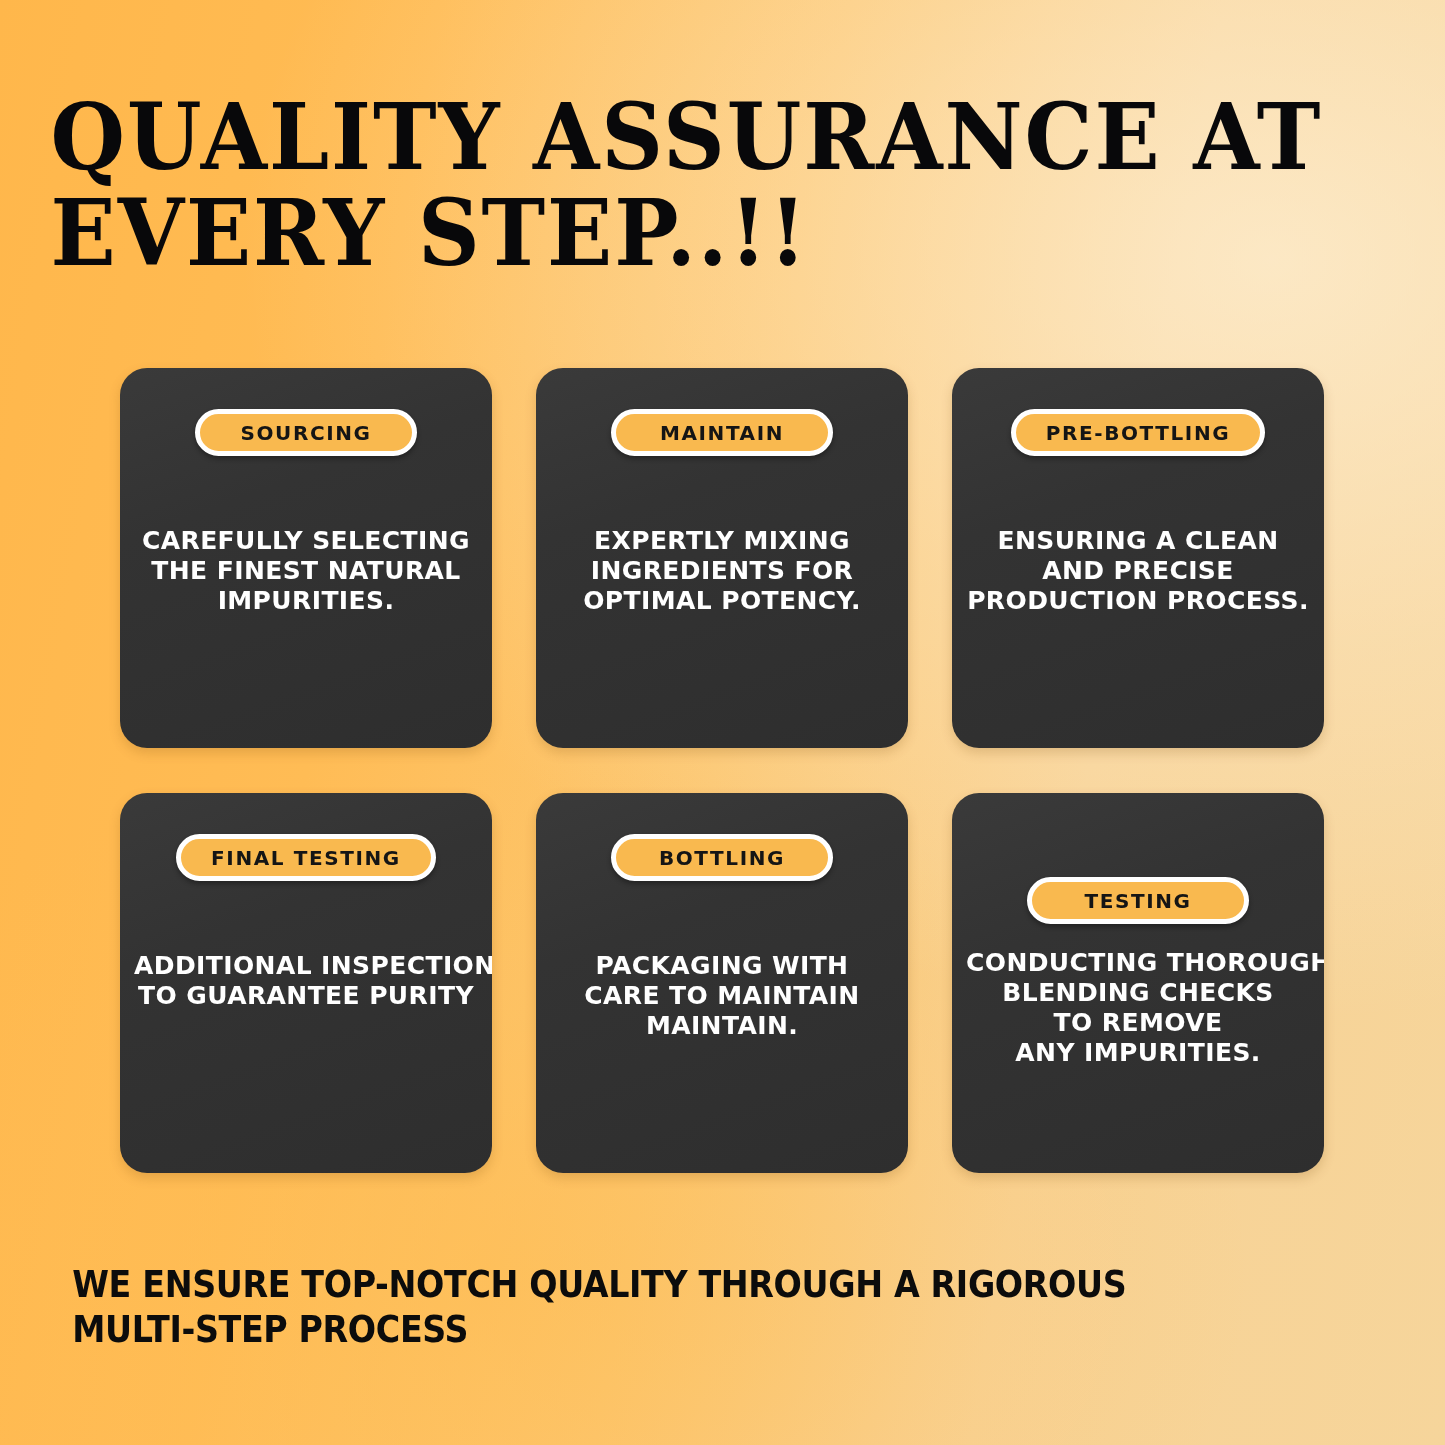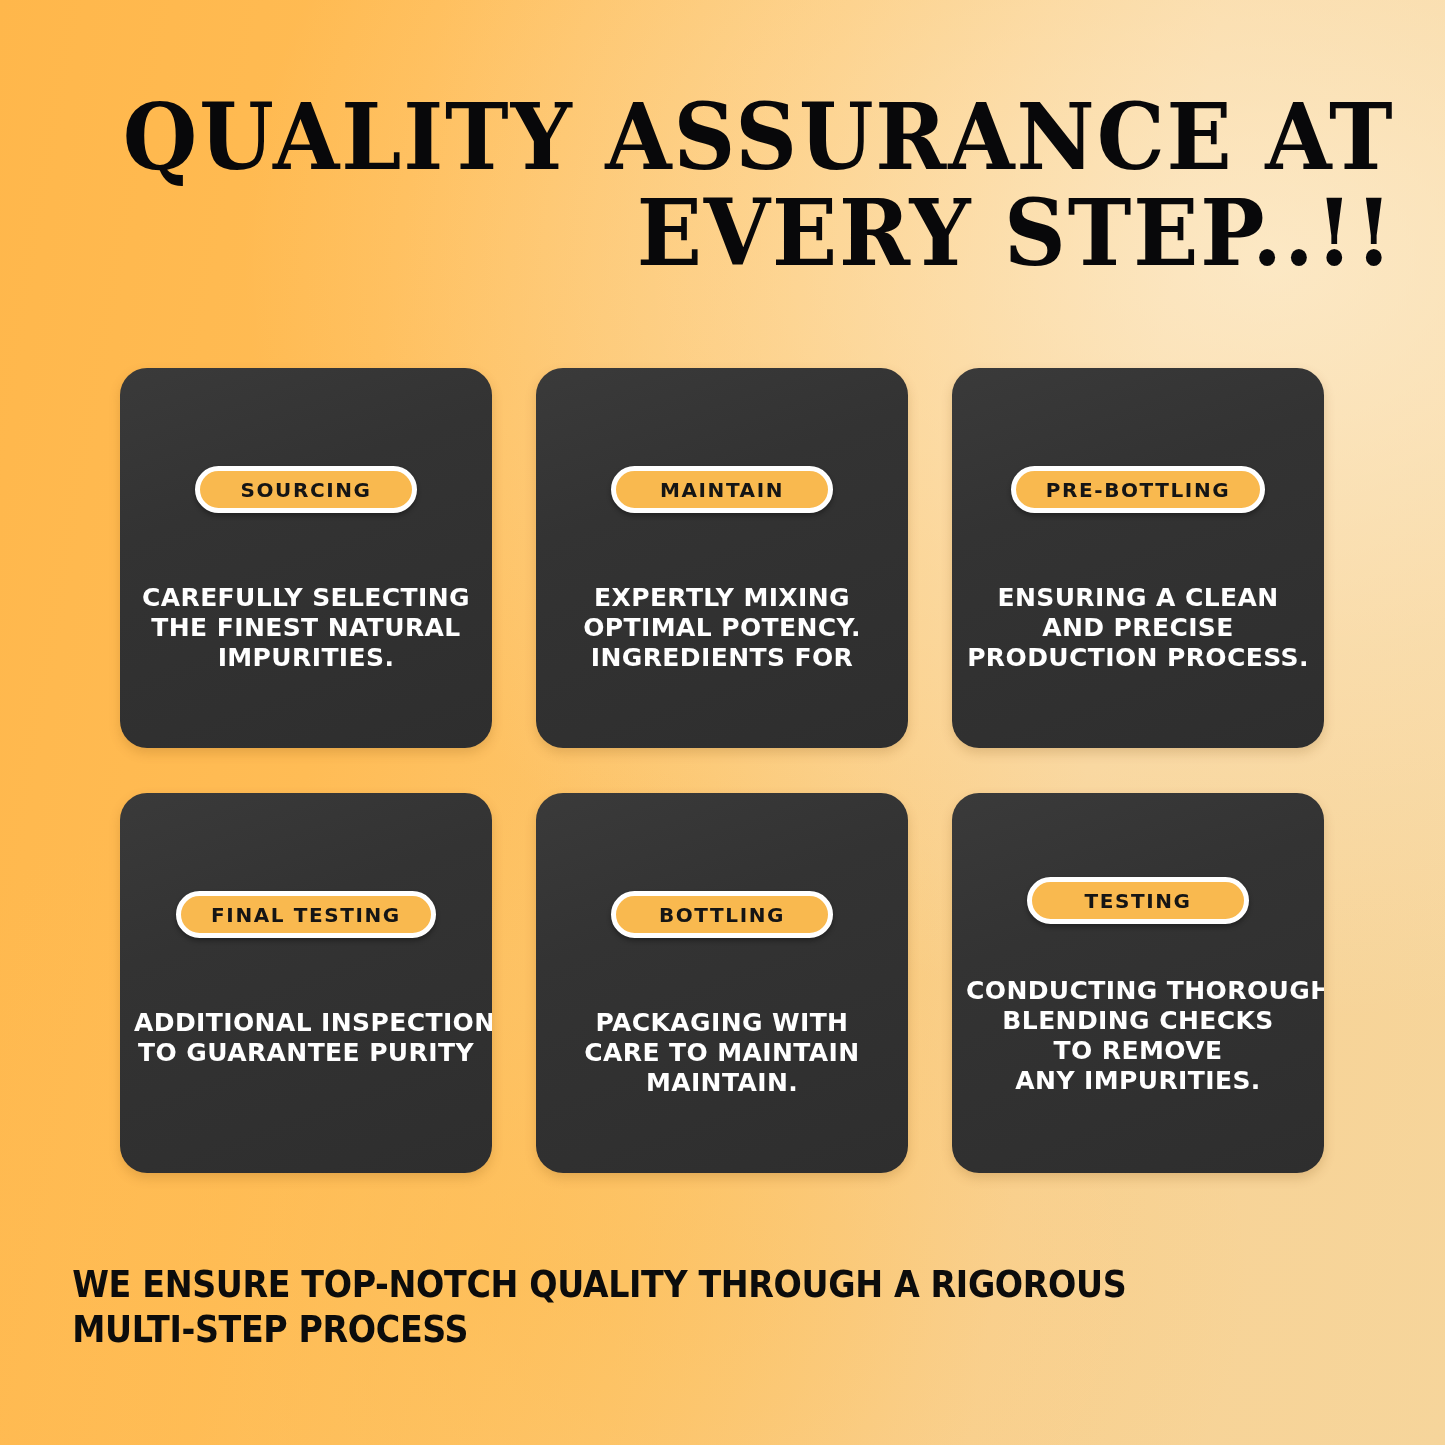--- a/index.html
+++ b/index.html
@@ -17,21 +17,21 @@
       radial-gradient(115% 85% at 88% 18%, rgba(255,245,225,0.62) 0%, rgba(255,240,215,0.30) 32%, rgba(255,235,205,0.0) 62%),
       radial-gradient(70% 48% at 34% 88%, rgba(255,188,80,0.55) 0%, rgba(255,190,88,0.16) 45%, rgba(255,190,88,0) 75%),
       linear-gradient(100deg, #FFB74B 0%, #FFBC55 26%, #FCC771 50%, #F8D294 72%, #F6D59B 100%);
     overflow:hidden;
   }
 
   
   .title-wrap{
     position:absolute;
     top:92px; left:0; right:0;
-    text-align:right;
+    text-align:left;
   }
   .title-line{
     display:block;
     font-family:"DejaVu Serif", serif;
     font-weight:700;
     font-size:92px;
     line-height:90px;
     letter-spacing:2px;
     color:#08080a;
     transform:scaleX(0.93);
@@ -54,21 +54,21 @@
   }
 
   .card{
     position:relative;
     background:linear-gradient(160deg,#3a3a3a 0%, #333333 34%, #2e2e2e 100%);
     border-radius:27px;
     box-shadow:0 5px 12px rgba(120,70,10,0.20);
     display:flex;
     flex-direction:column;
     align-items:center;
-    padding-top:98px;
+    padding-top:41px;
     overflow:hidden;
   }
   .card.tall-text{ padding-top:84px; }
 
   .pill{
     background:#F9B94F;
     border:5px solid #ffffff;
     border-radius:999px;
     height:47px;
     min-width:222px;
@@ -87,21 +87,21 @@
     white-space:nowrap;
     line-height:1;
   }
 
   .card-body{
     margin-top:70px;
     width:100%;
     padding:0 14px;
     text-align:center;
   }
-  .card.tall-text .card-body{ margin-top:52px; }
+  .card.tall-text .card-body{ margin-top:24px; }
 
   .body-line{
     display:block;
     font-family:"DejaVu Sans", sans-serif;
     font-weight:700;
     font-size:25px;
     line-height:30px;
     letter-spacing:0.4px;
     color:#ffffff;
     white-space:nowrap;
@@ -149,22 +149,22 @@
         <span class="body-line">IMPURITIES.</span>
       </div>
     </div>
 
     <div class="card">
       <div class="pill">
         <span class="pill-label">MAINTAIN</span>
       </div>
       <div class="card-body">
         <span class="body-line">EXPERTLY MIXING</span>
+        <span class="body-line">INGREDIENTS FOR</span>
         <span class="body-line">OPTIMAL POTENCY.</span>
-        <span class="body-line">INGREDIENTS FOR</span>
       </div>
     </div>
 
     <div class="card">
       <div class="pill">
         <span class="pill-label">PRE-BOTTLING</span>
       </div>
       <div class="card-body">
         <span class="body-line">ENSURING A CLEAN</span>
         <span class="body-line">AND PRECISE</span>

